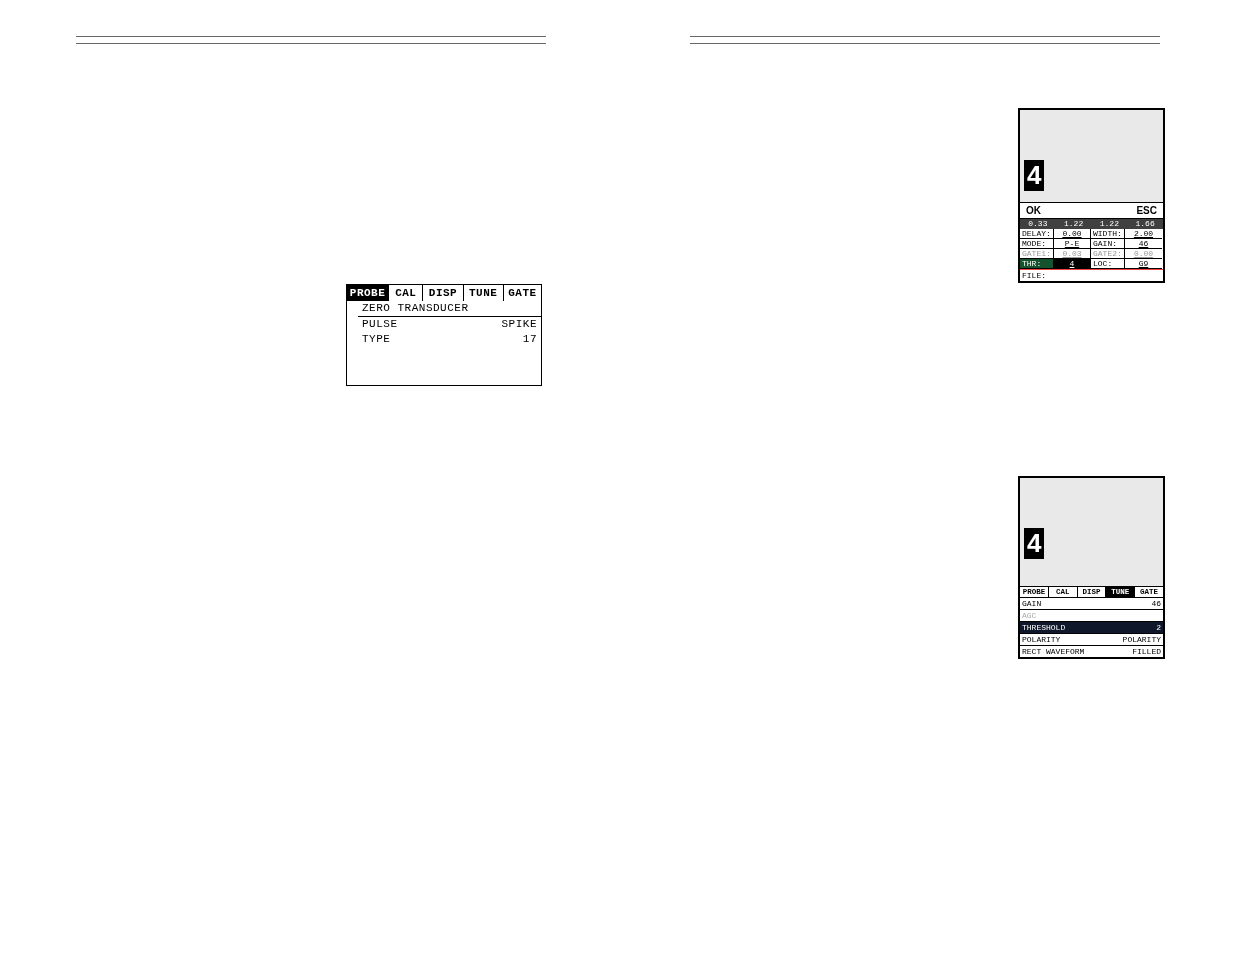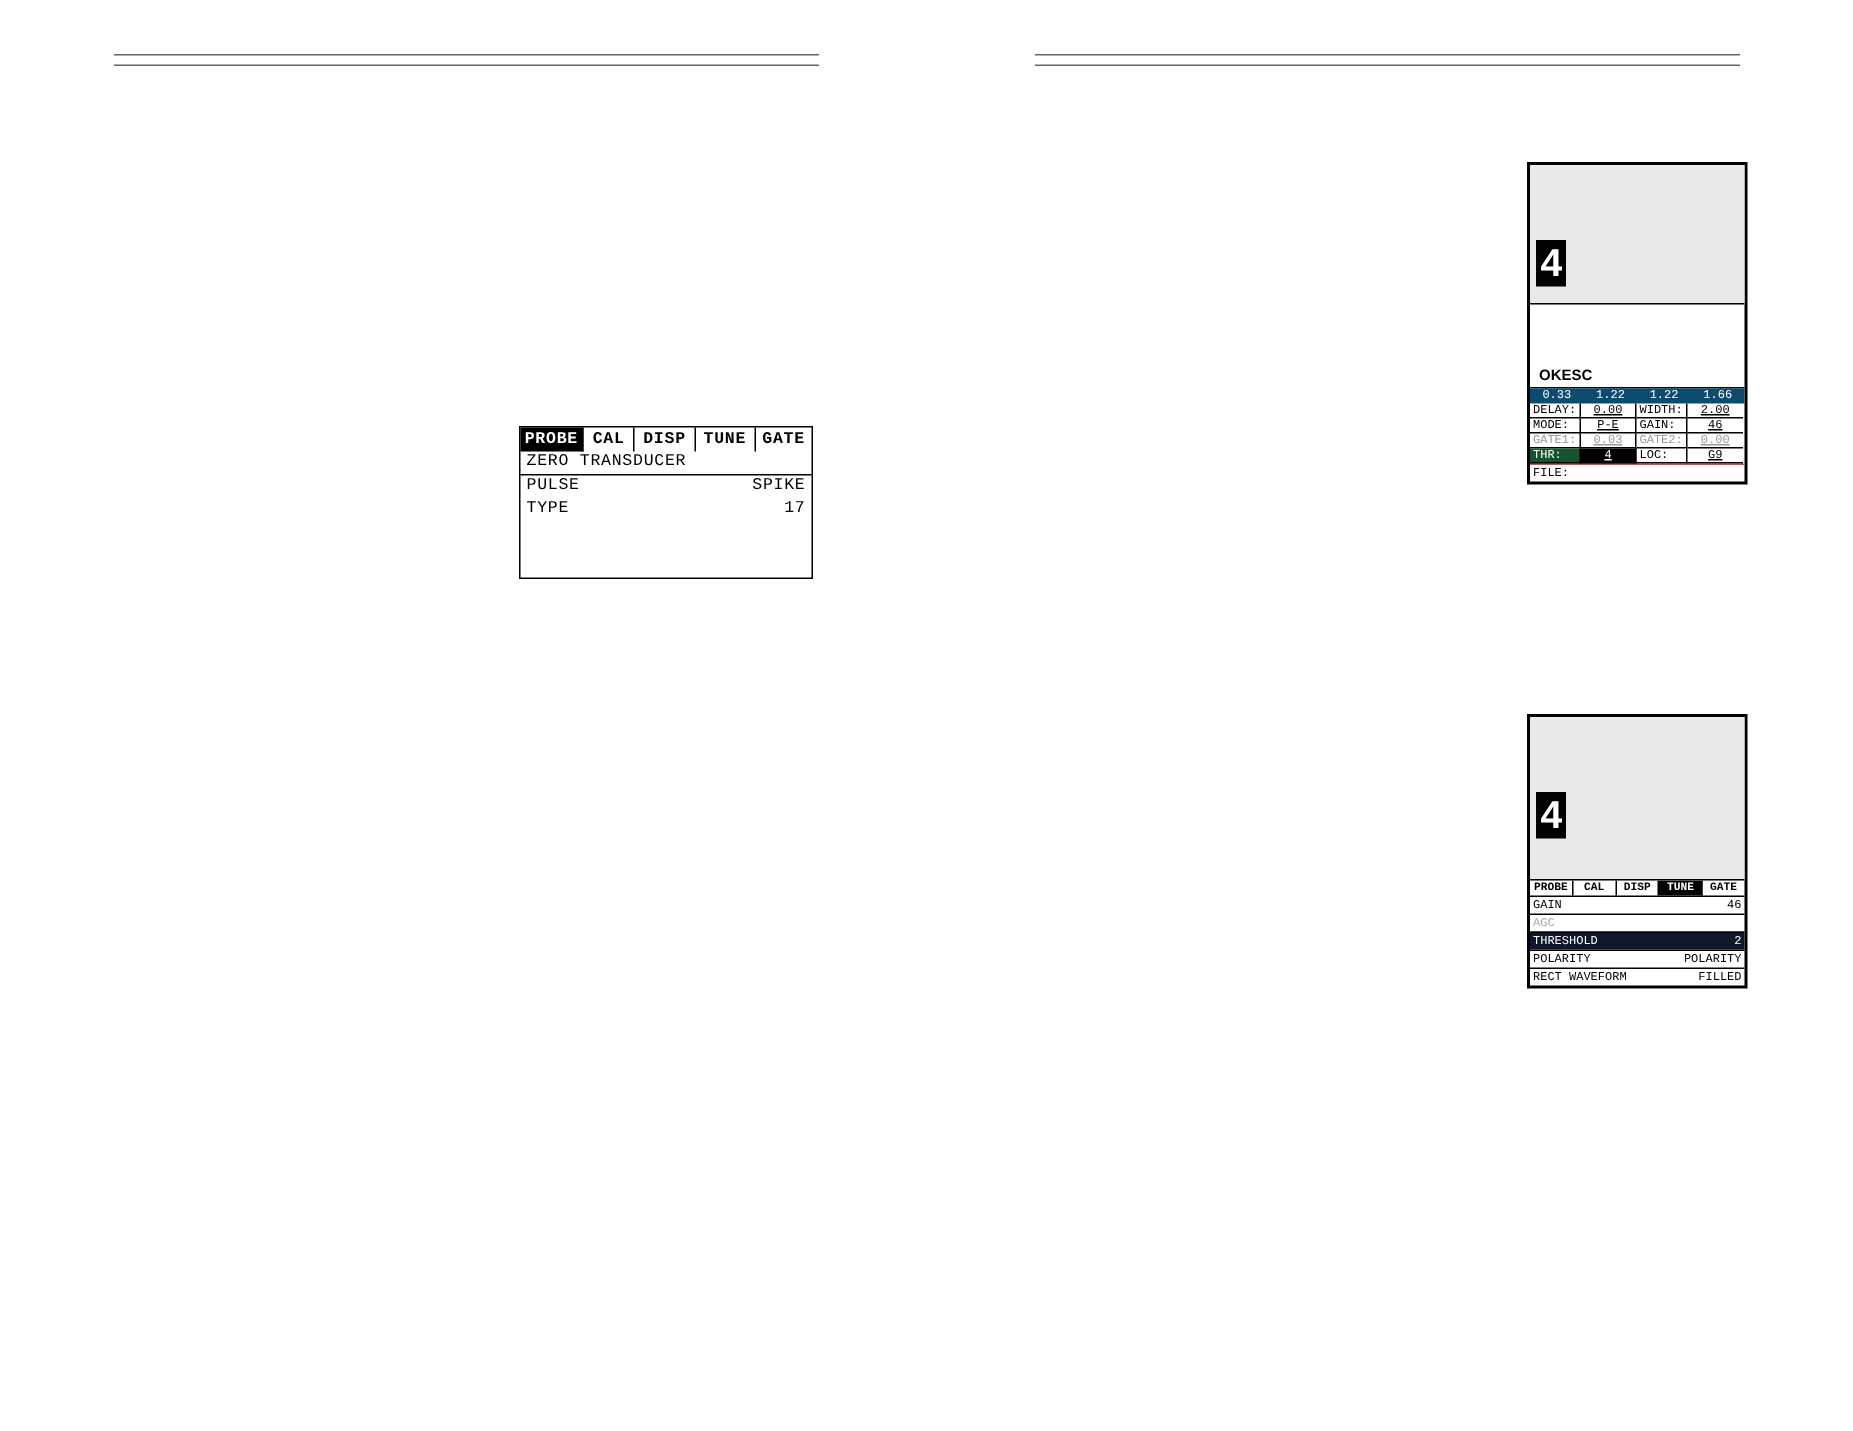--- a/index.html
+++ b/index.html
@@ -46,20 +46,21 @@
   font-size: 11px;
 }
 .panelA .tab.sel { background: #000; color: #fff; }
 .panelA .row {
   display: flex;
   justify-content: space-between;
   padding: 0 4px;
   line-height: 15px;
   height: 15px;
   font-size: 11px;
+  margin-left: 11px;
 }
 .panelA .sep { border-bottom:1px solid #000; }
 
 
 .panelB {
   position: absolute;
   left: 1018px;
   top: 108px;
   width: 143px;
   border: 2px solid #000;
@@ -78,30 +79,29 @@
   left: 4px; top: 50px;
   background:#000;
   color:#fff;
   font-family: Arial, sans-serif;
   font-size: 26px;
   font-weight: bold;
   padding: 0 3px;
 }
 .panelB .okesc {
   display:flex;
-  justify-content:flex-start;
+  justify-content:space-between;
   padding:2px 6px;
   font-family: Arial, sans-serif;
   font-weight:bold;
   font-size:10px;
   border-bottom:1px solid #000;
-  margin-top:40px;
 }
 .panelB .ruler {
-  background:#0c4a6e;
+  background:#404040;
   color:#fff;
   font-size:8px;
   height:10px;
   line-height:10px;
   display:flex;
   justify-content:space-around;
 }
 .panelB .hot {
   display:flex;
   font-size:8px;

